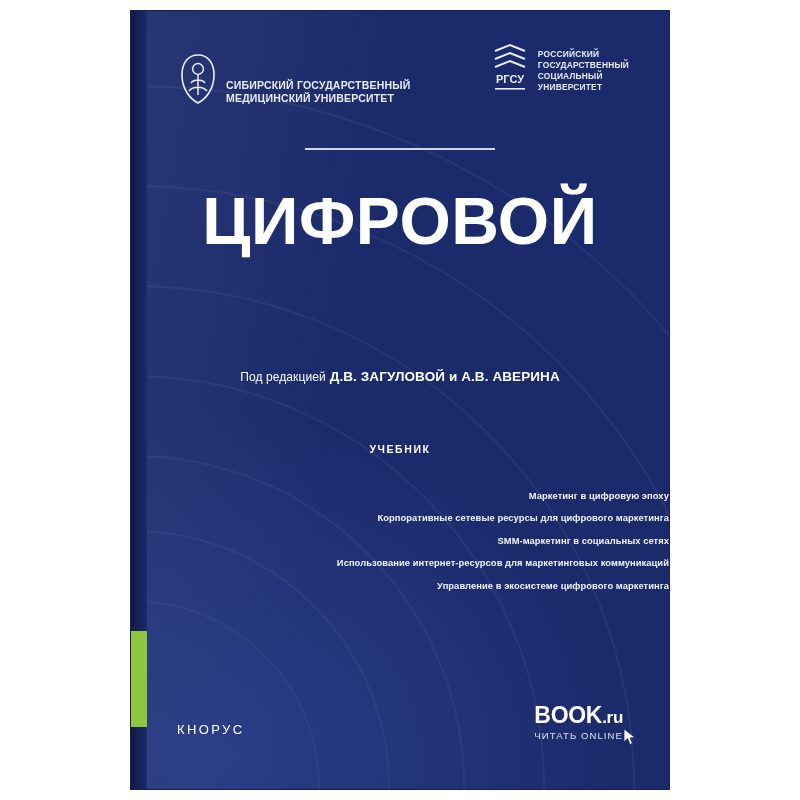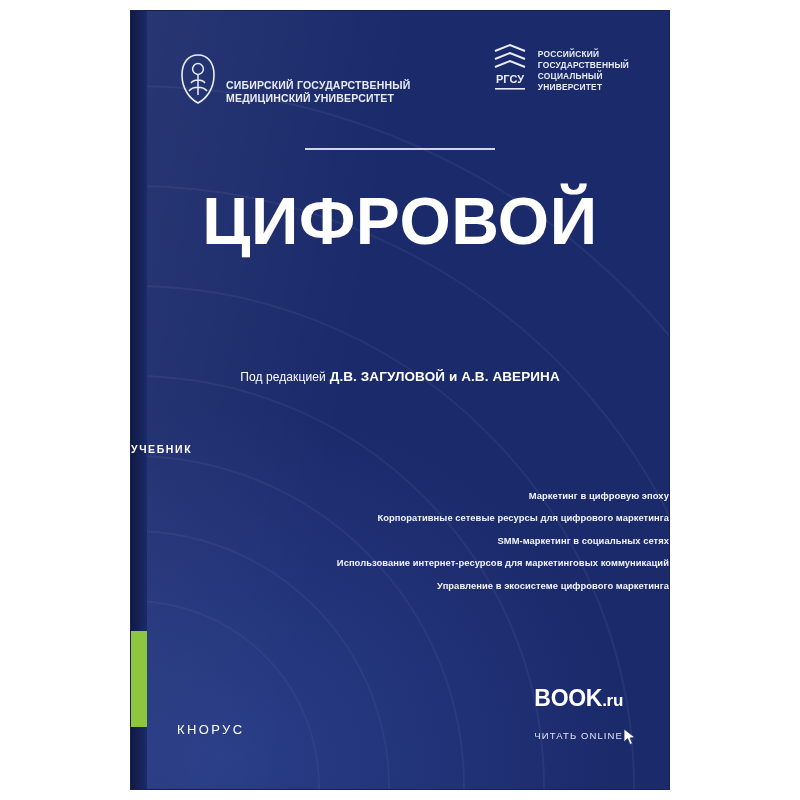--- a/index.html
+++ b/index.html
@@ -164,20 +164,21 @@
     font-weight: normal;
     font-size: 12px;
     margin-top: 45px;
   }
 
   .kind {
     position: absolute;
     left: 0;
     right: 0;
     top: 432px;
+    text-align: center;
     color: #ffffff;
     font-size: 10.5px;
     font-weight: bold;
     letter-spacing: 1.6px;
   }
 
   
   .topics {
     position: absolute;
     left: 0;
@@ -222,21 +223,21 @@
     margin-top: 28px;
   }
   .bookru .brand .ru {
     font-size: 17px;
     font-weight: bold;
   }
   .bookru .sub {
     color: #dfe4f2;
     font-size: 9.5px;
     letter-spacing: 1.1px;
-    margin-top: 20px;
+    margin-top: 3px;
     position: relative;
   }
   .cursor {
     position: absolute;
     right: -14px;
     bottom: -5px;
     width: 0;
     height: 0;
   }
 </style>

